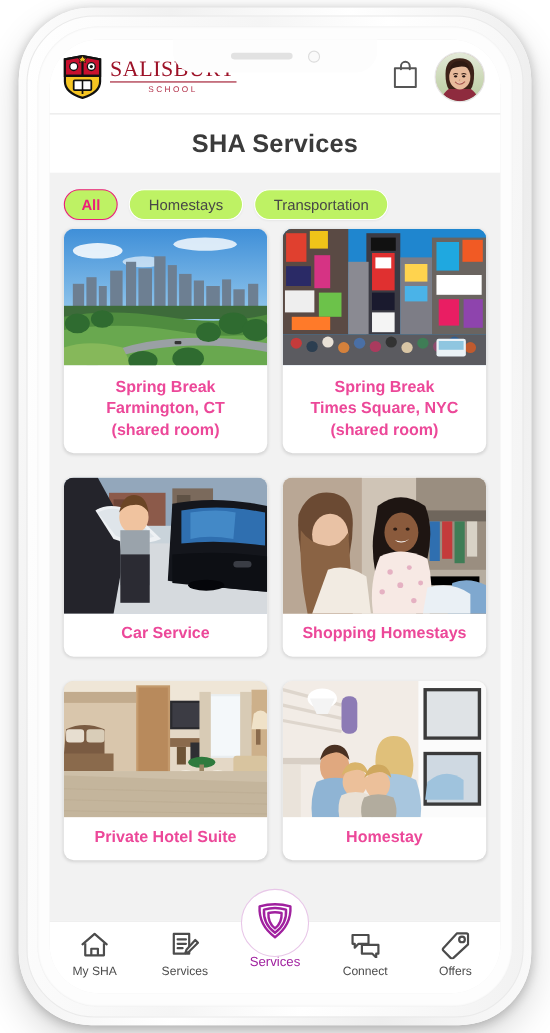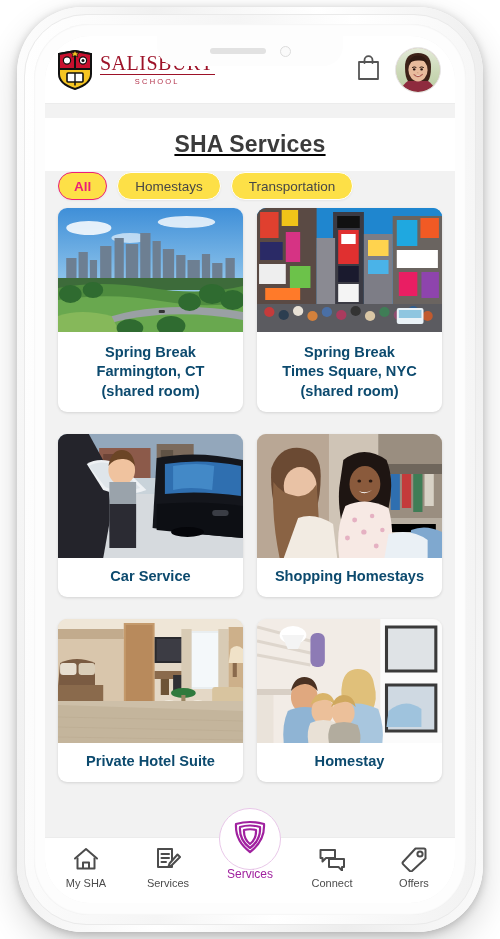--- a/index.html
+++ b/index.html
@@ -77,36 +77,35 @@
   .avatar {
     width: 46px; height: 46px; border-radius: 50%;
     border: 1px solid #e6e6e6; overflow: hidden; background: #d9c8bd;
   }
   .avatar svg { display: block; }
 
   .hdr-divider { position:absolute; left:0; top:67px; width:410px; height:1px; background:#ececec; z-index:20; }
 
   
   .title-bar {
-    position: absolute; left: 0; top: 82px; width: 410px; height: 53px;
+    position: absolute; left: 0; top: 68px; width: 410px; height: 53px;
     background: #fff; display: flex; align-items: center; justify-content: center;
     z-index: 19;
-    text-decoration: underline;
   }
   .page-title { font-size: 23px; font-weight: 700; color: #3b3b3b; letter-spacing: .2px; }
 
   
   .chips-row {
     position: absolute; left: 0; top: 128px; width: 410px; height: 44px;
     display: flex; align-items: center; gap: 10px; padding-left: 13px;
     overflow: hidden; z-index: 18;
   }
   .chip {
     flex: 0 0 auto; height: 28px; padding: 0 17px; border-radius: 16px;
-    background: #fde047; border: 1px solid #ffffff;
+    background: #bef264; border: 1px solid #ffffff;
     display: flex; align-items: center; justify-content: center;
     font-size: 13.5px; color: #474747; white-space: nowrap;
     box-shadow: 0 1px 2px rgba(0,0,0,.05);
   }
   .chip.active { border: 1.6px solid #ec1e79; color: #ec1e79; font-weight: 700; padding: 0 15px; }
 
   
   .grid {
     position: absolute; left: 0; top: 172px; width: 410px; height: 648px;
     padding: 0 13px; display: grid; grid-template-columns: 1fr 1fr;
@@ -116,21 +115,21 @@
     background: #fff; border-radius: 9px; overflow: hidden;
     box-shadow: 0 1px 3px rgba(0,0,0,.13);
     display: flex; flex-direction: column;
   }
   .card-img { width: 100%; height: 124px; display: block; }
   .card-body {
     flex: 1; display: flex; align-items: center; justify-content: center;
     padding: 9px 6px 11px;
   }
   .card-title {
-    font-size: 14.6px; font-weight: 700; color: #0c4a6e; text-align: center;
+    font-size: 14.6px; font-weight: 700; color: #ec4899; text-align: center;
     line-height: 1.32; white-space: pre-line;
   }
   .card.two-line .card-body { padding-top: 11px; }
 
   
   .tabbar {
     position: absolute; left: 0; bottom: 0; width: 410px; height: 66px;
     background: #fff; border-top: 1px solid #ececec;
     display: flex; align-items: flex-start; z-index: 30;
   }

